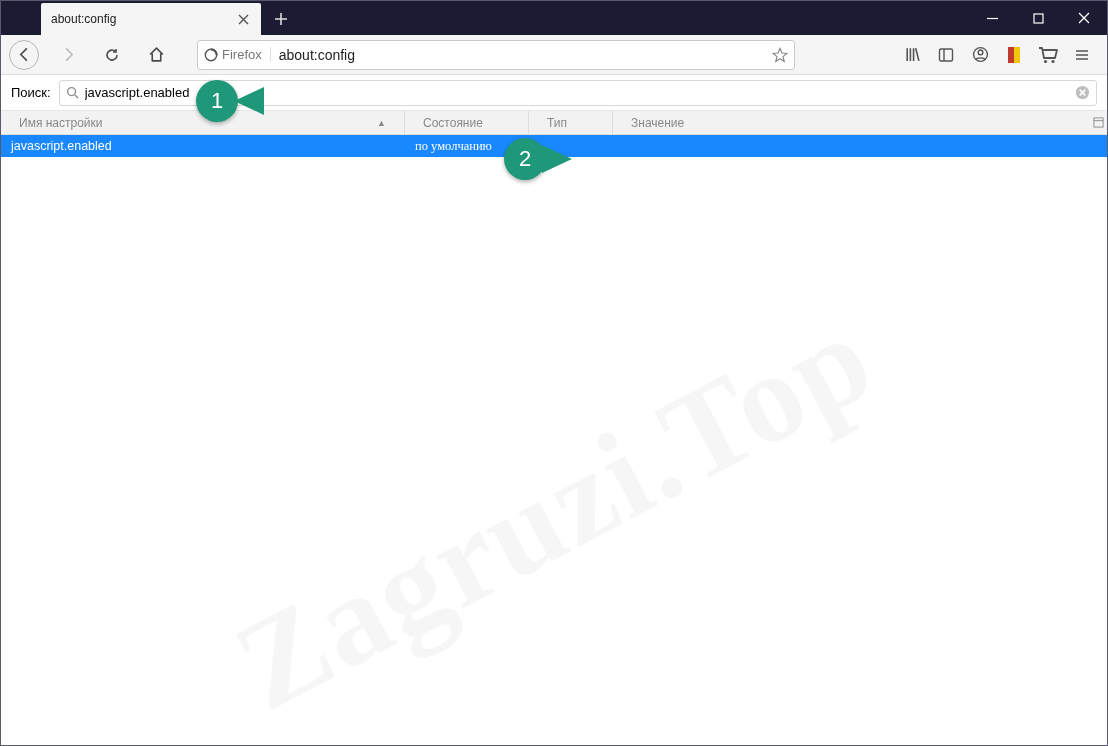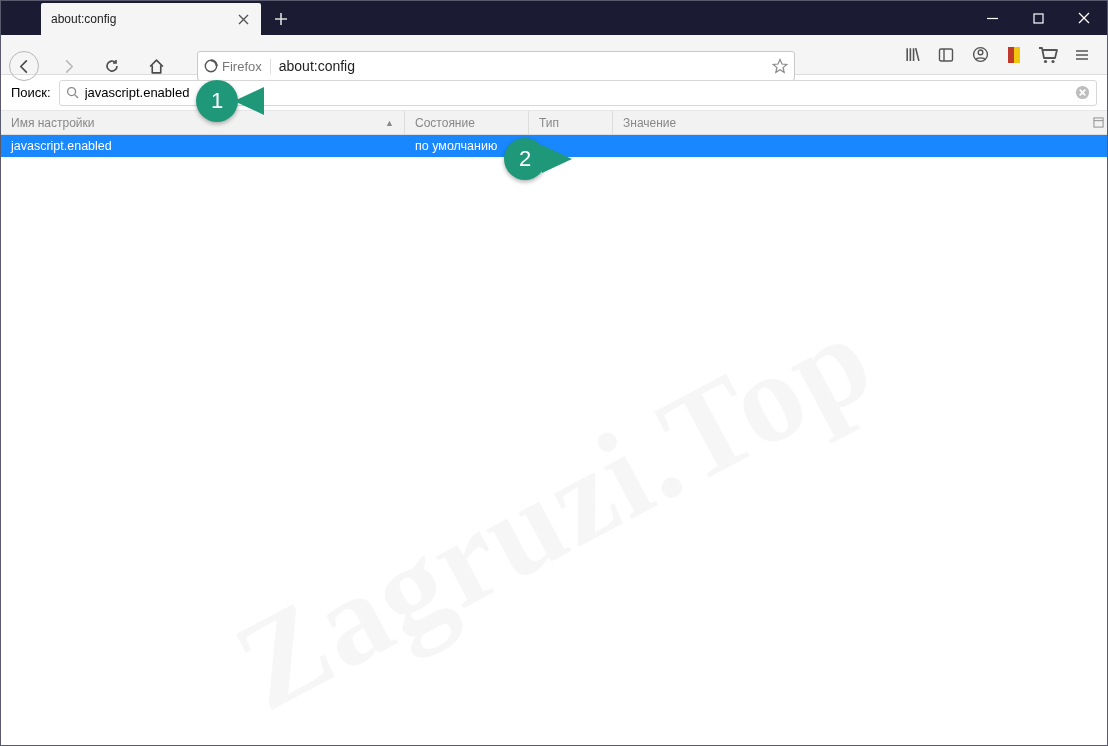--- a/index.html
+++ b/index.html
@@ -10,21 +10,21 @@
   .titlebar { height: 34px; background: #1b1b33; display: flex; align-items: flex-end; }
   .tabs-area { display: flex; align-items: flex-end; height: 100%; padding-left: 40px; flex: 1; }
   .tab { background: #f5f5f6; height: 32px; width: 220px; display: flex; align-items: center; padding: 0 10px; border-top-left-radius: 2px; border-top-right-radius: 2px; font-size: 12px; color: #222; position: relative; }
   .tab-title { flex: 1; white-space: nowrap; overflow: hidden; text-overflow: ellipsis; }
   .tab .close { width: 16px; height: 16px; display: flex; align-items: center; justify-content: center; color: #555; }
   .newtab { width: 28px; height: 28px; display: flex; align-items: center; justify-content: center; color: #ddd; margin-left: 6px; margin-bottom: 2px; }
   .win-controls { display: flex; height: 100%; }
   .win-btn { width: 46px; height: 100%; display: flex; align-items: center; justify-content: center; color: #fff; }
 
   
-  .nav-toolbar { height: 40px; background: #f5f5f6; display: flex; padding: 16px 8px; gap: 14px; border-bottom: 1px solid #ddd; }
+  .nav-toolbar { height: 40px; background: #f5f5f6; display: flex; align-items: center; padding: 16px 8px; gap: 14px; border-bottom: 1px solid #ddd; }
   .nav-btn { width: 30px; height: 30px; display: flex; align-items: center; justify-content: center; color: #4a4a4a; border-radius: 4px; }
   .nav-btn.disabled { color: #bbb; }
   .back-circle { width: 30px; height: 30px; border: 1px solid #b5b5b5; border-radius: 50%; display:flex; align-items:center; justify-content:center; color:#4a4a4a; }
   .urlbar { flex: 0 0 598px; height: 30px; margin-left: 12px; background: #fff; border: 1px solid #c9c9c9; border-radius: 3px; display: flex; align-items: center; padding: 0 6px; }
   .identity { display: flex; align-items: center; color: #777; font-size: 13px; padding-right: 8px; border-right: 1px solid #ddd; margin-right: 8px; gap: 4px; }
   .url-input { flex: 1; border: none; outline: none; font-size: 14px; color: #222; background: transparent; }
   .star { color: #888; }
   .spacer { flex: 1; }
   .right-icons { display: flex; align-items: center; gap: 8px; padding-right: 4px; }
   .right-icons .ic { width: 26px; height: 26px; display: flex; align-items: center; justify-content: center; color: #555; }
@@ -34,33 +34,33 @@
   
   .search-bar { height: 36px; background: #fff; display: flex; align-items: center; padding: 0 10px; border-bottom: 1px solid #e6e6e6; gap: 8px; }
   .search-label { font-size: 13px; color: #000000; }
   .search-box { flex: 1; height: 26px; border: 1px solid #d7d7d7; border-radius: 3px; display: flex; align-items: center; padding: 0 6px; background: #fff; position: relative; }
   .search-box svg { color: #888; }
   .search-input { flex: 1; border: none; outline: none; font-size: 13px; padding-left: 6px; }
   .clear-btn { color: #999; }
 
   
   .col-headers { height: 24px; background: #f2f2f2; border-bottom: 1px solid #ddd; display: flex; align-items: center; font-size: 12px; color: #888; }
-  .col { padding: 0 10px; height: 100%; display: flex; align-items: center; border-right: 1px solid #ddd; }
+  .col { padding: 0 18px; height: 100%; display: flex; align-items: center; border-right: 1px solid #ddd; }
   .col.name { width: 404px; justify-content: space-between; }
   .col.state { width: 124px; align-items: center; }
   .col.type { width: 84px; }
   .col.value { flex: 1; border-right: none; }
   .col .sort { color: #888; font-size: 9px; }
   .col-picker { width: 18px; display:flex; align-items:center; justify-content:center; color:#888; }
 
   
   .pref-row { height: 22px; background: #1987ff; color: #fff; display: flex; align-items: center; font-size: 12.5px; }
   .cell { padding: 0 10px; }
   .cell.name { width: 404px; }
-  .cell.state { width: 124px; }
+  .cell.state { width: 124px; font-family: Liberation Serif, serif; }
   .cell.type { width: 84px; }
   .cell.value { flex: 1; }
 
   
   .content { position: relative; height: calc(746px - 34px - 40px - 36px - 24px); background: #fff; }
   .watermark { position: absolute; left: 50%; top: 58%; transform: translate(-50%, -50%) rotate(-28deg); font-size: 128px; font-weight: 600; color: rgba(0,0,0,0.035); white-space: nowrap; pointer-events: none; letter-spacing: 2px; font-family: Georgia, serif; }
 
   
   .bubble { position: absolute; display: flex; align-items: center; pointer-events: none; z-index: 50; }
   .bubble .tail { width: 0; height: 0; border-top: 14px solid transparent; border-bottom: 14px solid transparent; }

